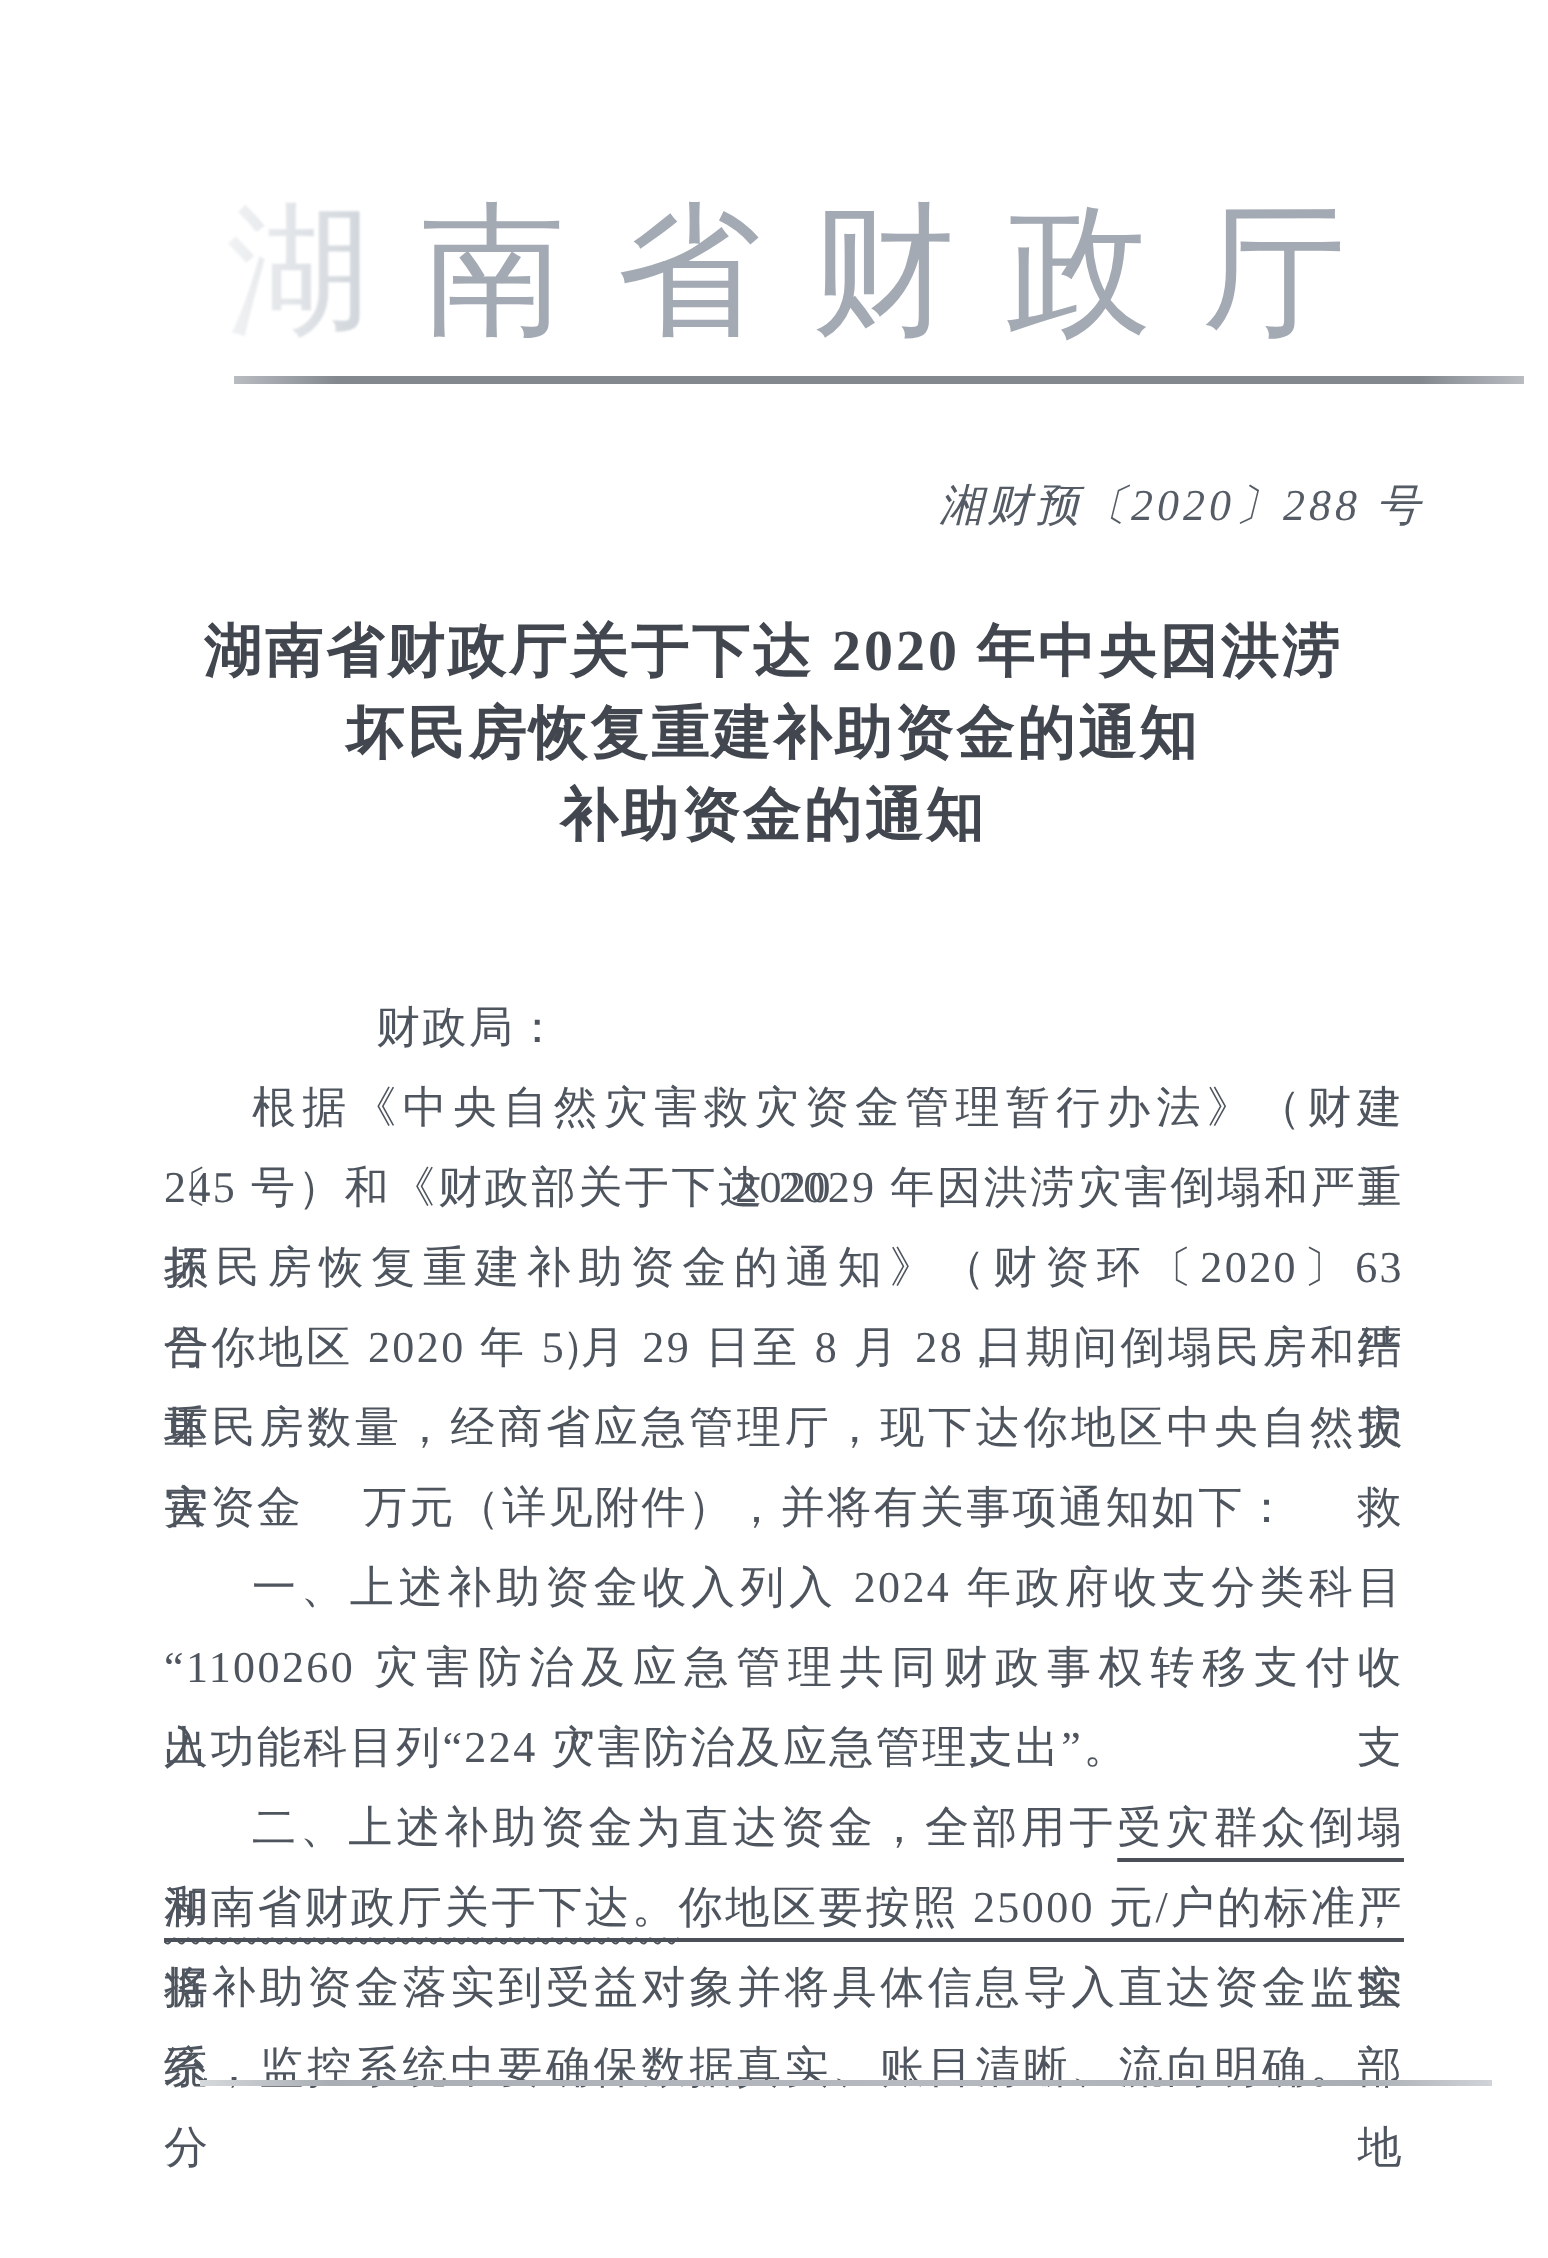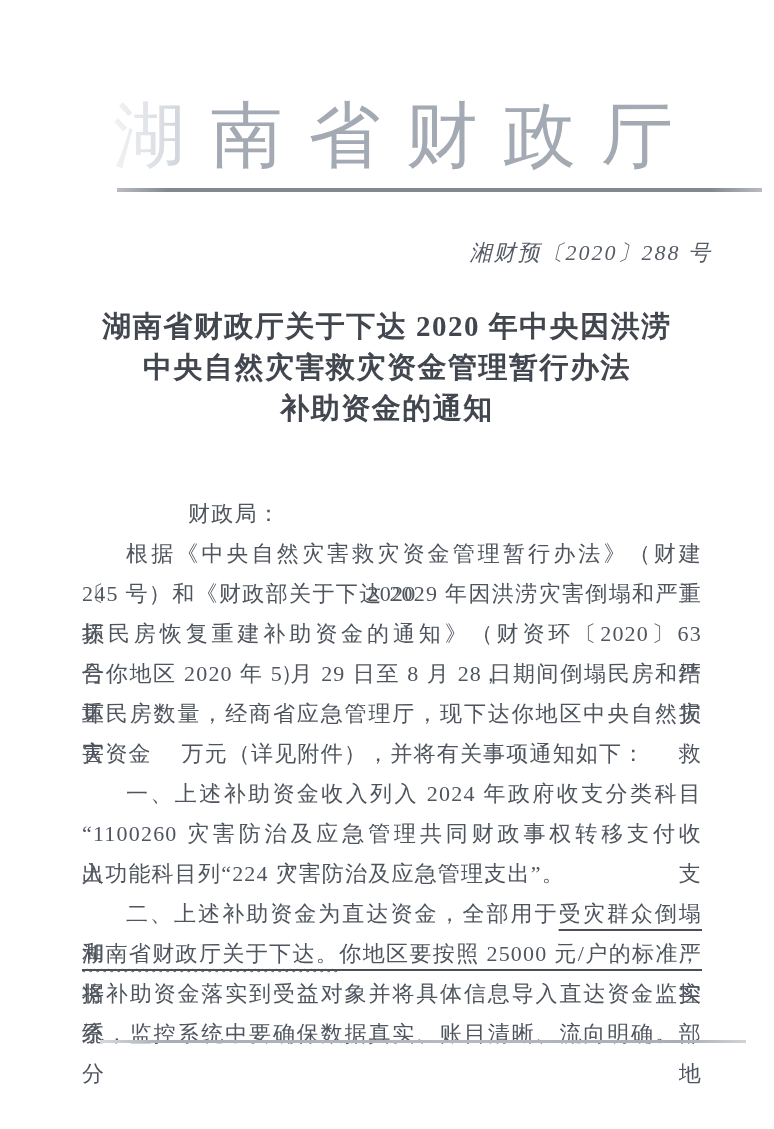--- a/index.html
+++ b/index.html
@@ -80,21 +80,21 @@
     <span class="lh-char">财</span>
     <span class="lh-char">政</span>
     <span class="lh-char">厅</span>
   </div>
   <div class="lh-rule"></div>
 
   <div class="doc-number">湘财预〔2020〕288 号</div>
 
   <h1 class="title">
     <div>湖南省财政厅关于下达 2020 年中央因洪涝</div>
-    <div>中央自然灾害救灾资金管理暂行办法</div>
+    <div>坏民房恢复重建补助资金的通知</div>
     <div>补助资金的通知</div>
   </h1>
 
   <div class="body-block">
     <div class="line salute">财政局：</div>
     <div class="line indent just">根据《中央自然灾害救灾资金管理暂行办法》（财建〔2020〕</div>
     <div class="line just">245 号）和《财政部关于下达 2029 年因洪涝灾害倒塌和严重损</div>
     <div class="line just">坏民房恢复重建补助资金的通知》（财资环〔2020〕63 号），结</div>
     <div class="line just">合你地区 2020 年 5 月 29 日至 8 月 28 日期间倒塌民房和严重损</div>
     <div class="line just">坏民房数量，经商省应急管理厅，现下达你地区中央自然灾害救</div>

